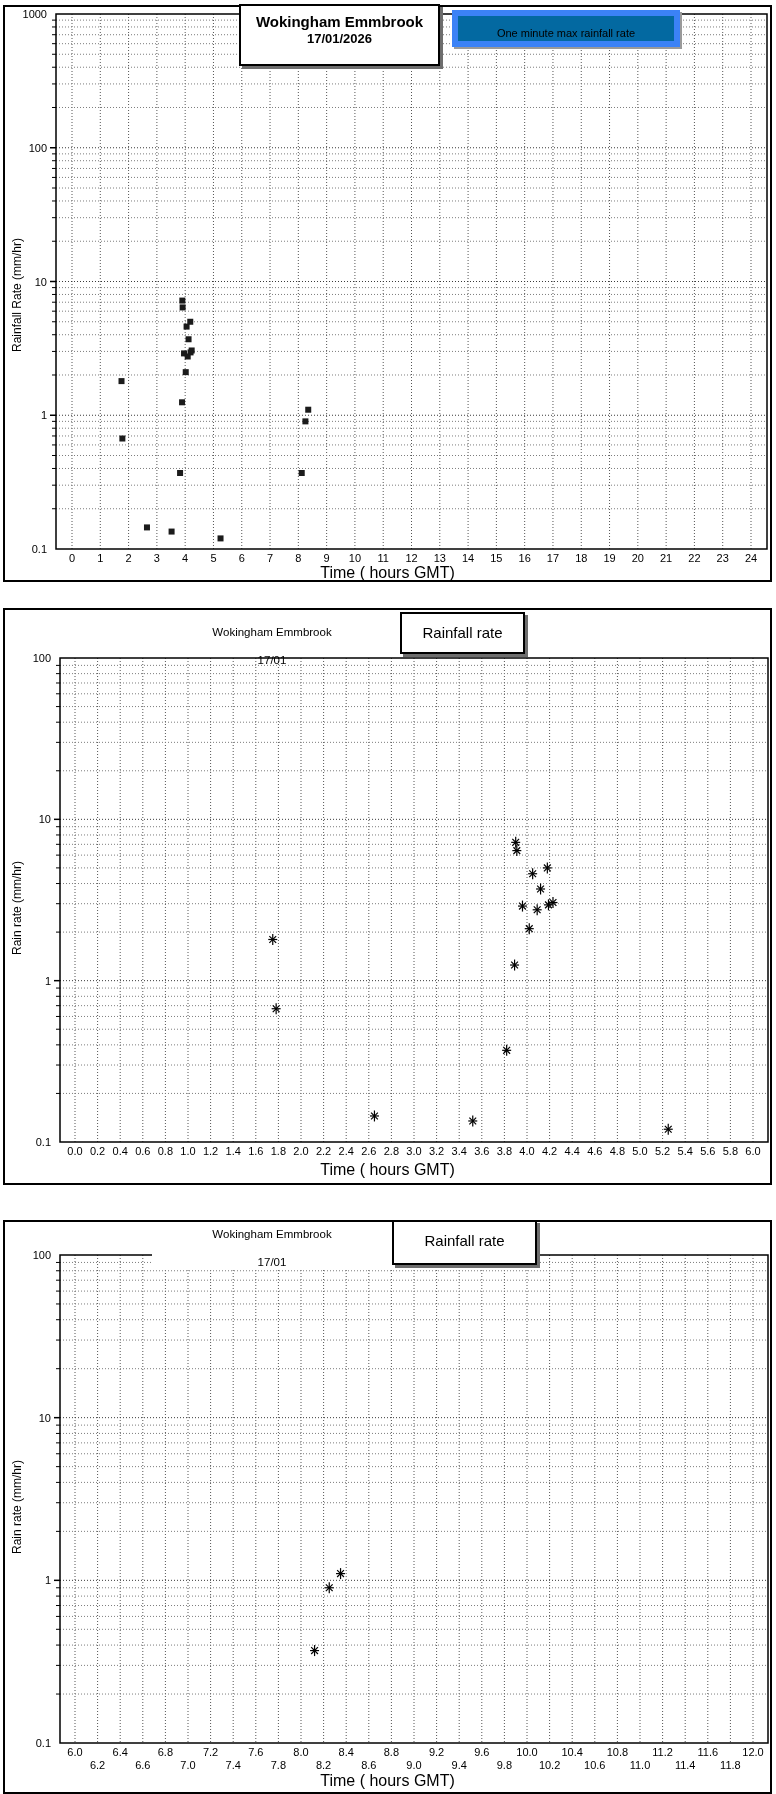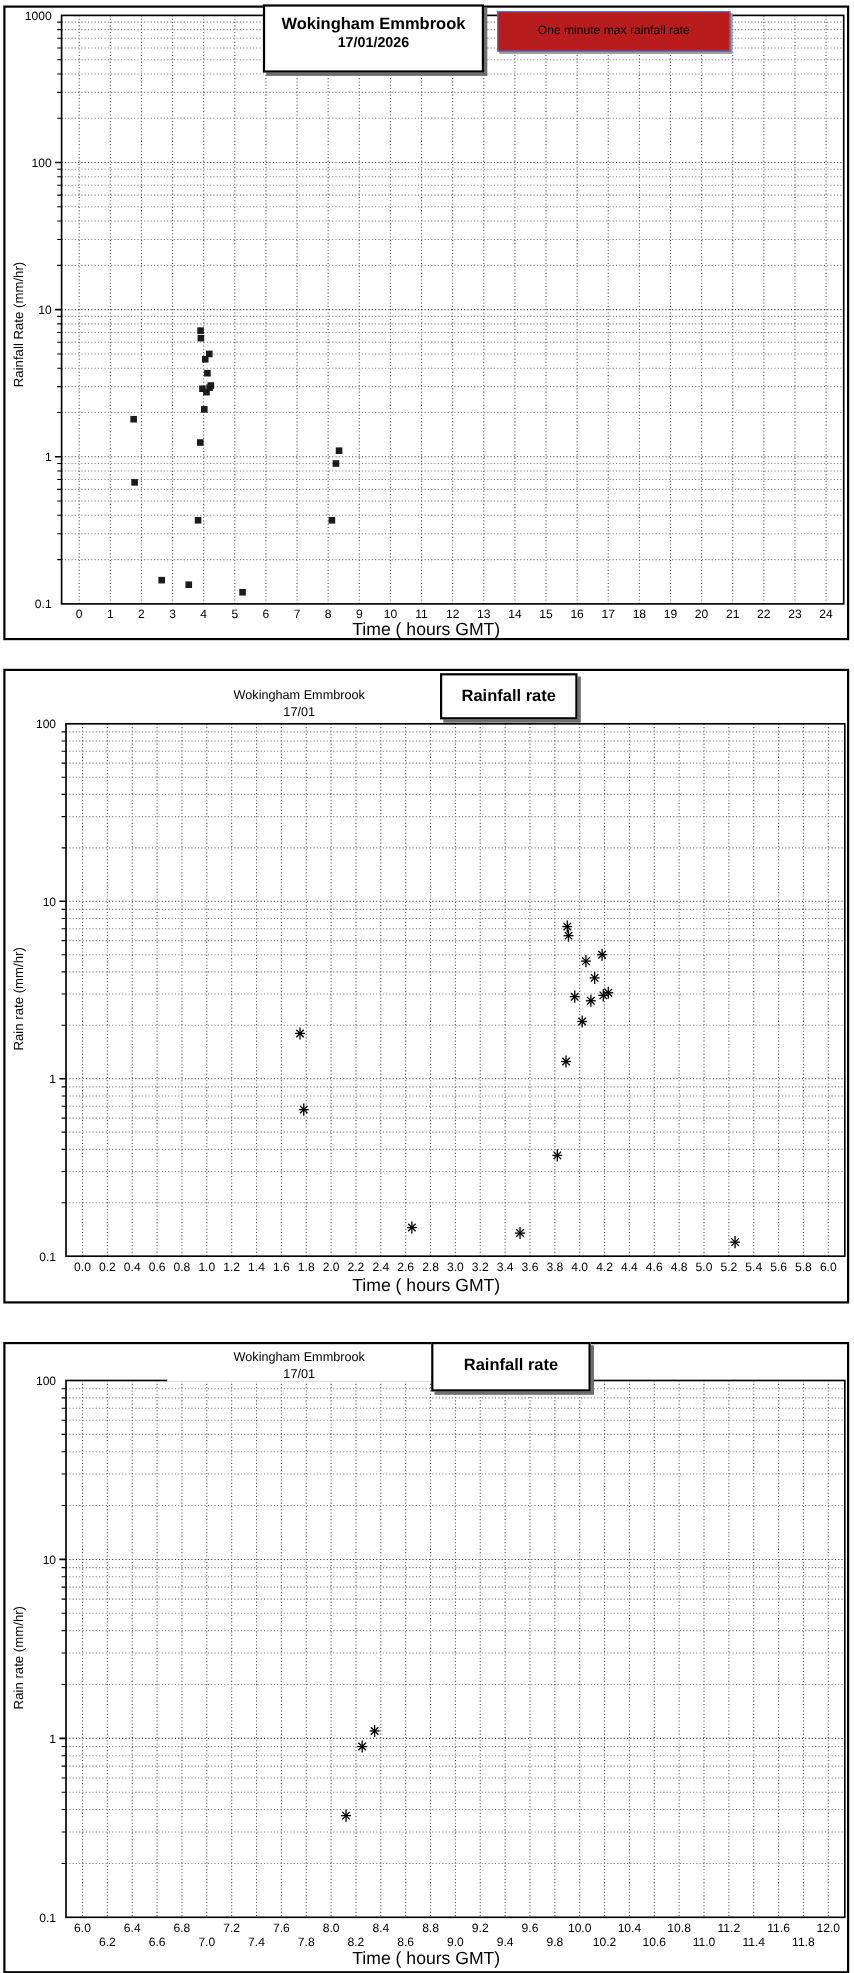--- a/index.html
+++ b/index.html
@@ -16,34 +16,34 @@
   #panel3{top:1220px;height:574px;}
   .chart-svg{position:absolute;left:0;top:0;}
   .titlebox{
     position:absolute;background:#fff;border:2px solid #000;
     box-shadow:3px 3px 0 #6e6e6e;text-align:center;z-index:4;box-sizing:border-box;
   }
   .station-box{left:234px;top:-3px;width:201px;height:62px;padding-top:7px;}
   .station-box .l1{font-size:15px;font-weight:bold;}
   .station-box .l2{font-size:13px;font-weight:bold;margin-top:1px;}
   .note-box{
-    position:absolute;left:447px;top:3px;width:212px;height:37px;
-    background:#b91c1c;border:1px solid #3b82f6;box-shadow:2px 2px 0 #9a9a9a;
+    position:absolute;left:447px;top:3px;width:228px;height:37px;
+    background:#0369a1;border:6px solid #3b82f6;box-shadow:2px 2px 0 #9a9a9a;
     text-align:center;line-height:35px;font-size:11px;z-index:4;box-sizing:border-box;
   }
-  .rate-box{font-size:15px;font-weight:bold;line-height:37px;}
+  .rate-box{font-size:15px;font-weight:normal;line-height:37px;}
   #panel2 .rate-box{left:395px;top:2px;width:125px;height:42px;}
   #panel3 .rate-box{left:387px;top:-2px;width:145px;height:45px;}
   .plain-title{
     position:absolute;left:147px;width:240px;text-align:center;
     font-size:11.5px;z-index:3;background:transparent;
   }
   #panel2 .plain-title{top:16px;}
   #panel3 .plain-title{top:6px;background:#fff;}
-  .plain-title .l2{margin-top:4px;}
+  .plain-title .l2{margin-top:16px;}
   .ylab{
     position:absolute;left:5px;font-size:12px;white-space:nowrap;
     transform:rotate(-90deg);transform-origin:left top;
   }
   .xlab{
     position:absolute;left:0;width:100%;text-align:center;font-size:16px;
   }
   #panel1 .ylab{top:345px;}
   #panel2 .ylab{top:345px;}
   #panel3 .ylab{top:332px;}

